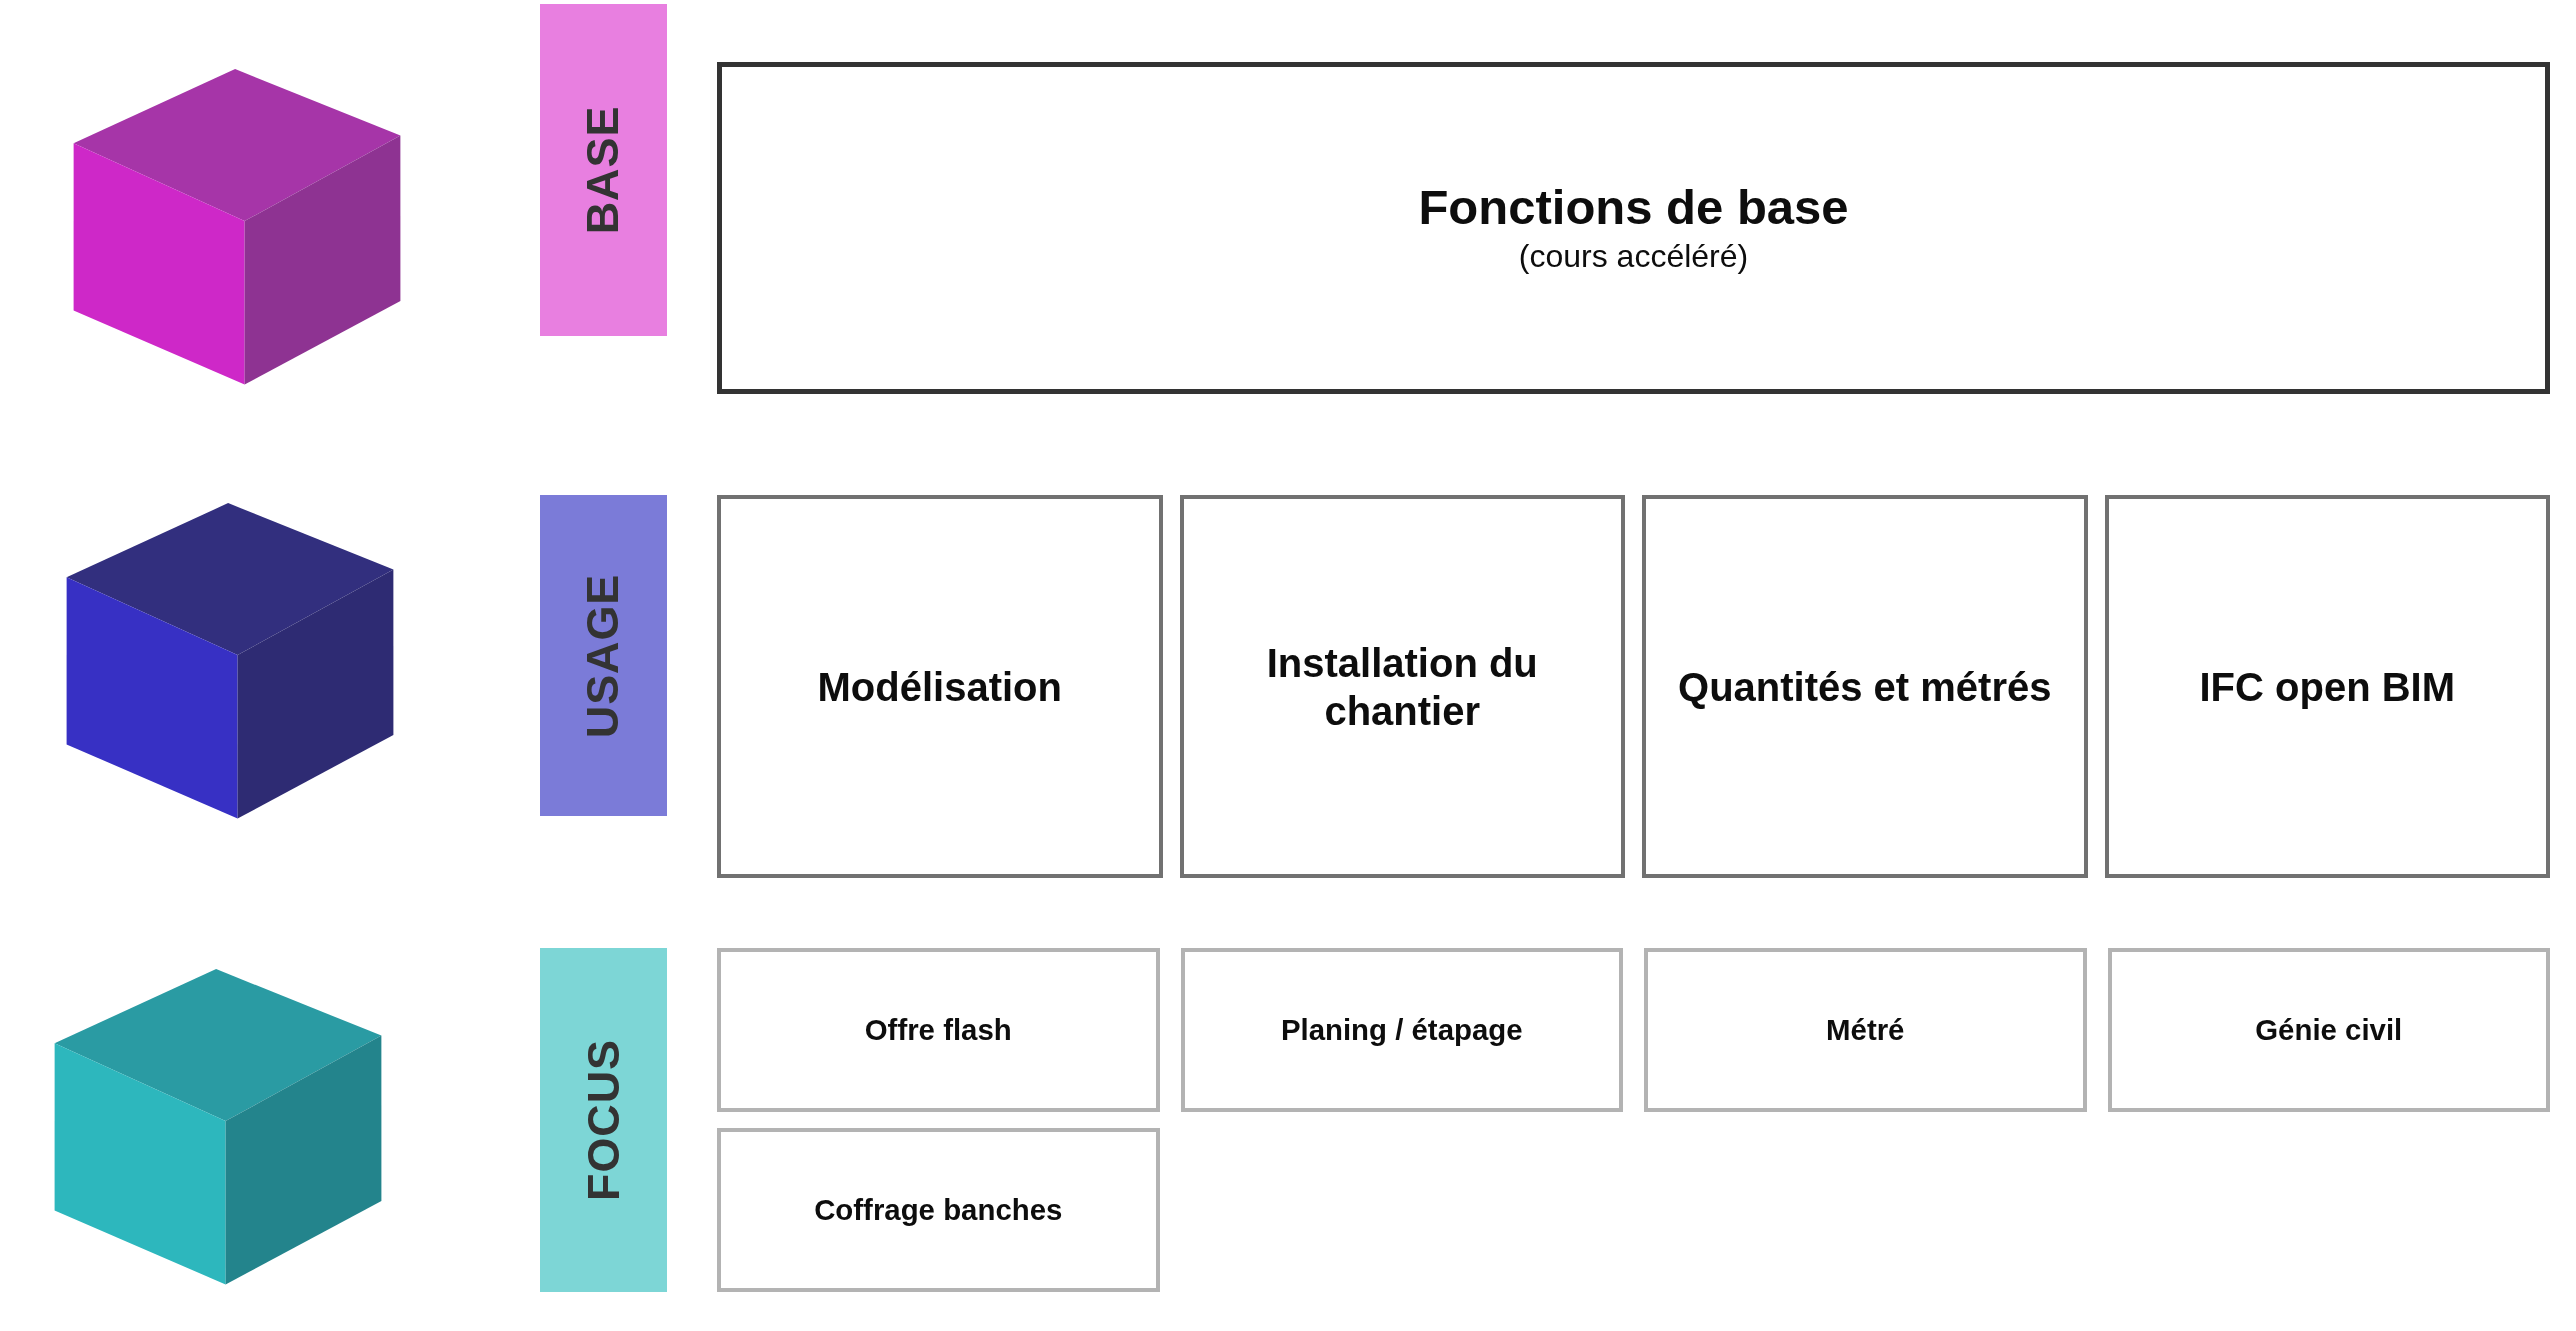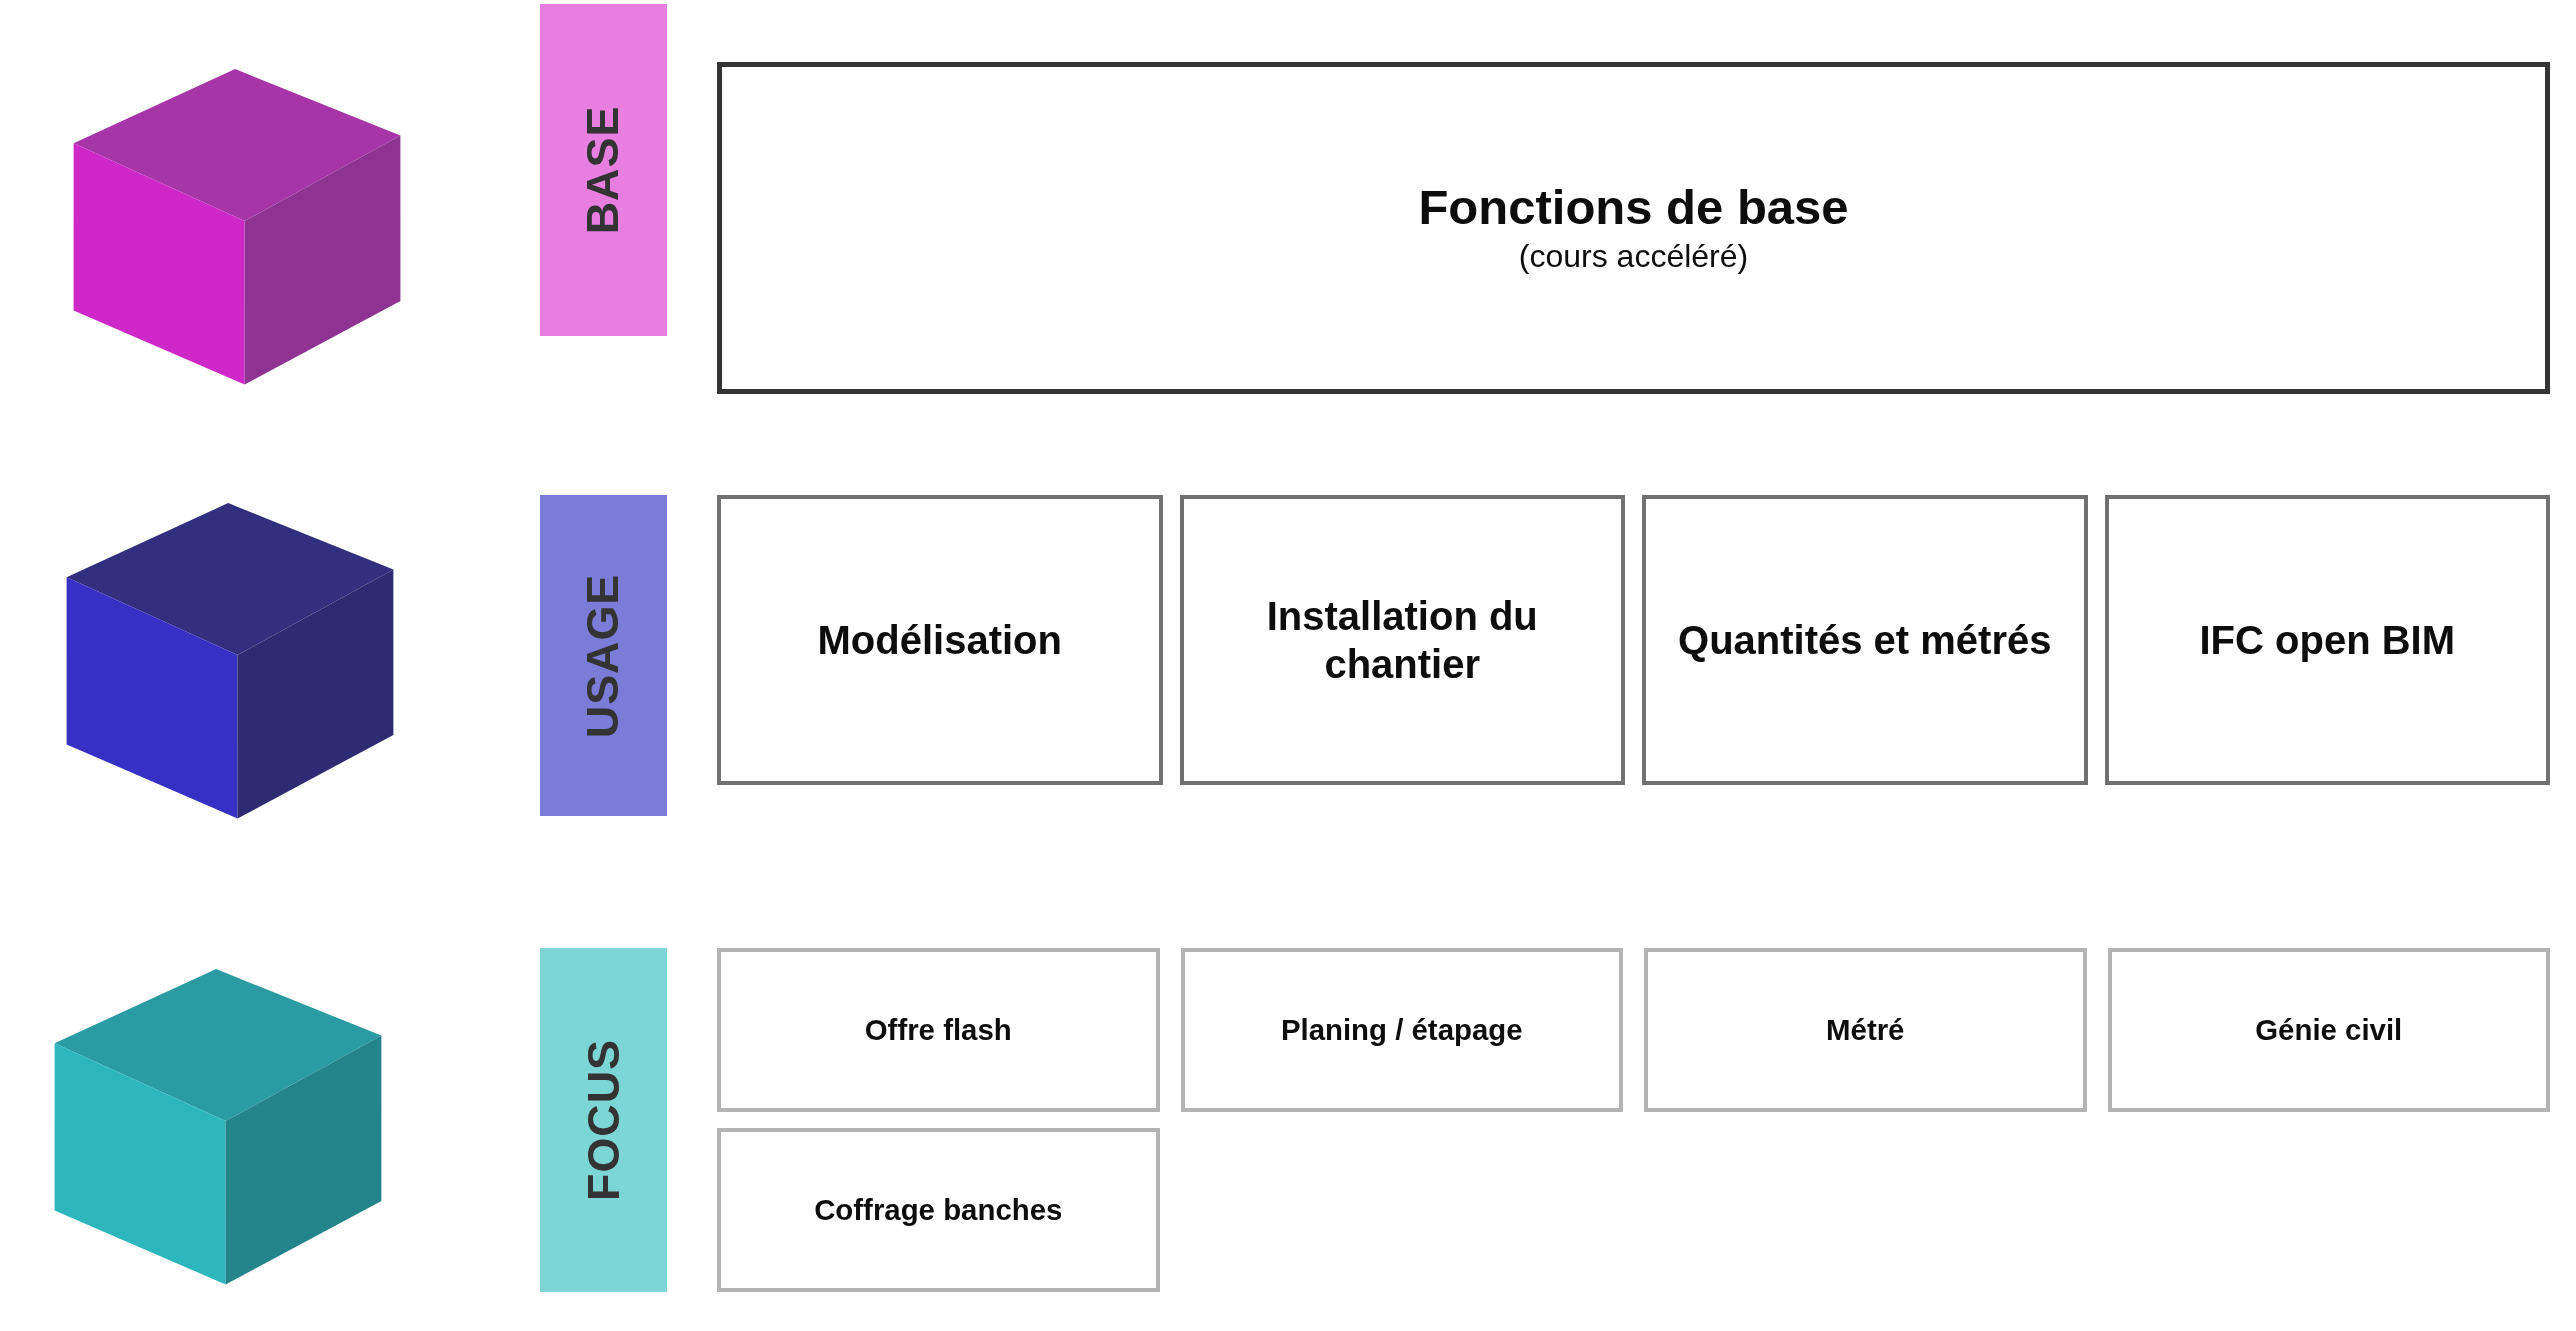--- a/index.html
+++ b/index.html
@@ -117,21 +117,21 @@
     margin-top: 3px;
     text-align: center;
   }
 
   
   .usage-strip {
     position: absolute;
     left: 33px;
     top: 49px;
     width: 1833px;
-    height: 290px;
+    height: 383px;
     display: flex;
     gap: 17px;
   }
   .usage-box {
     flex: 1 1 0;
     border: 4.7px solid #717171;
     background: #ffffff;
     box-sizing: border-box;
     display: flex;
     align-items: center;

